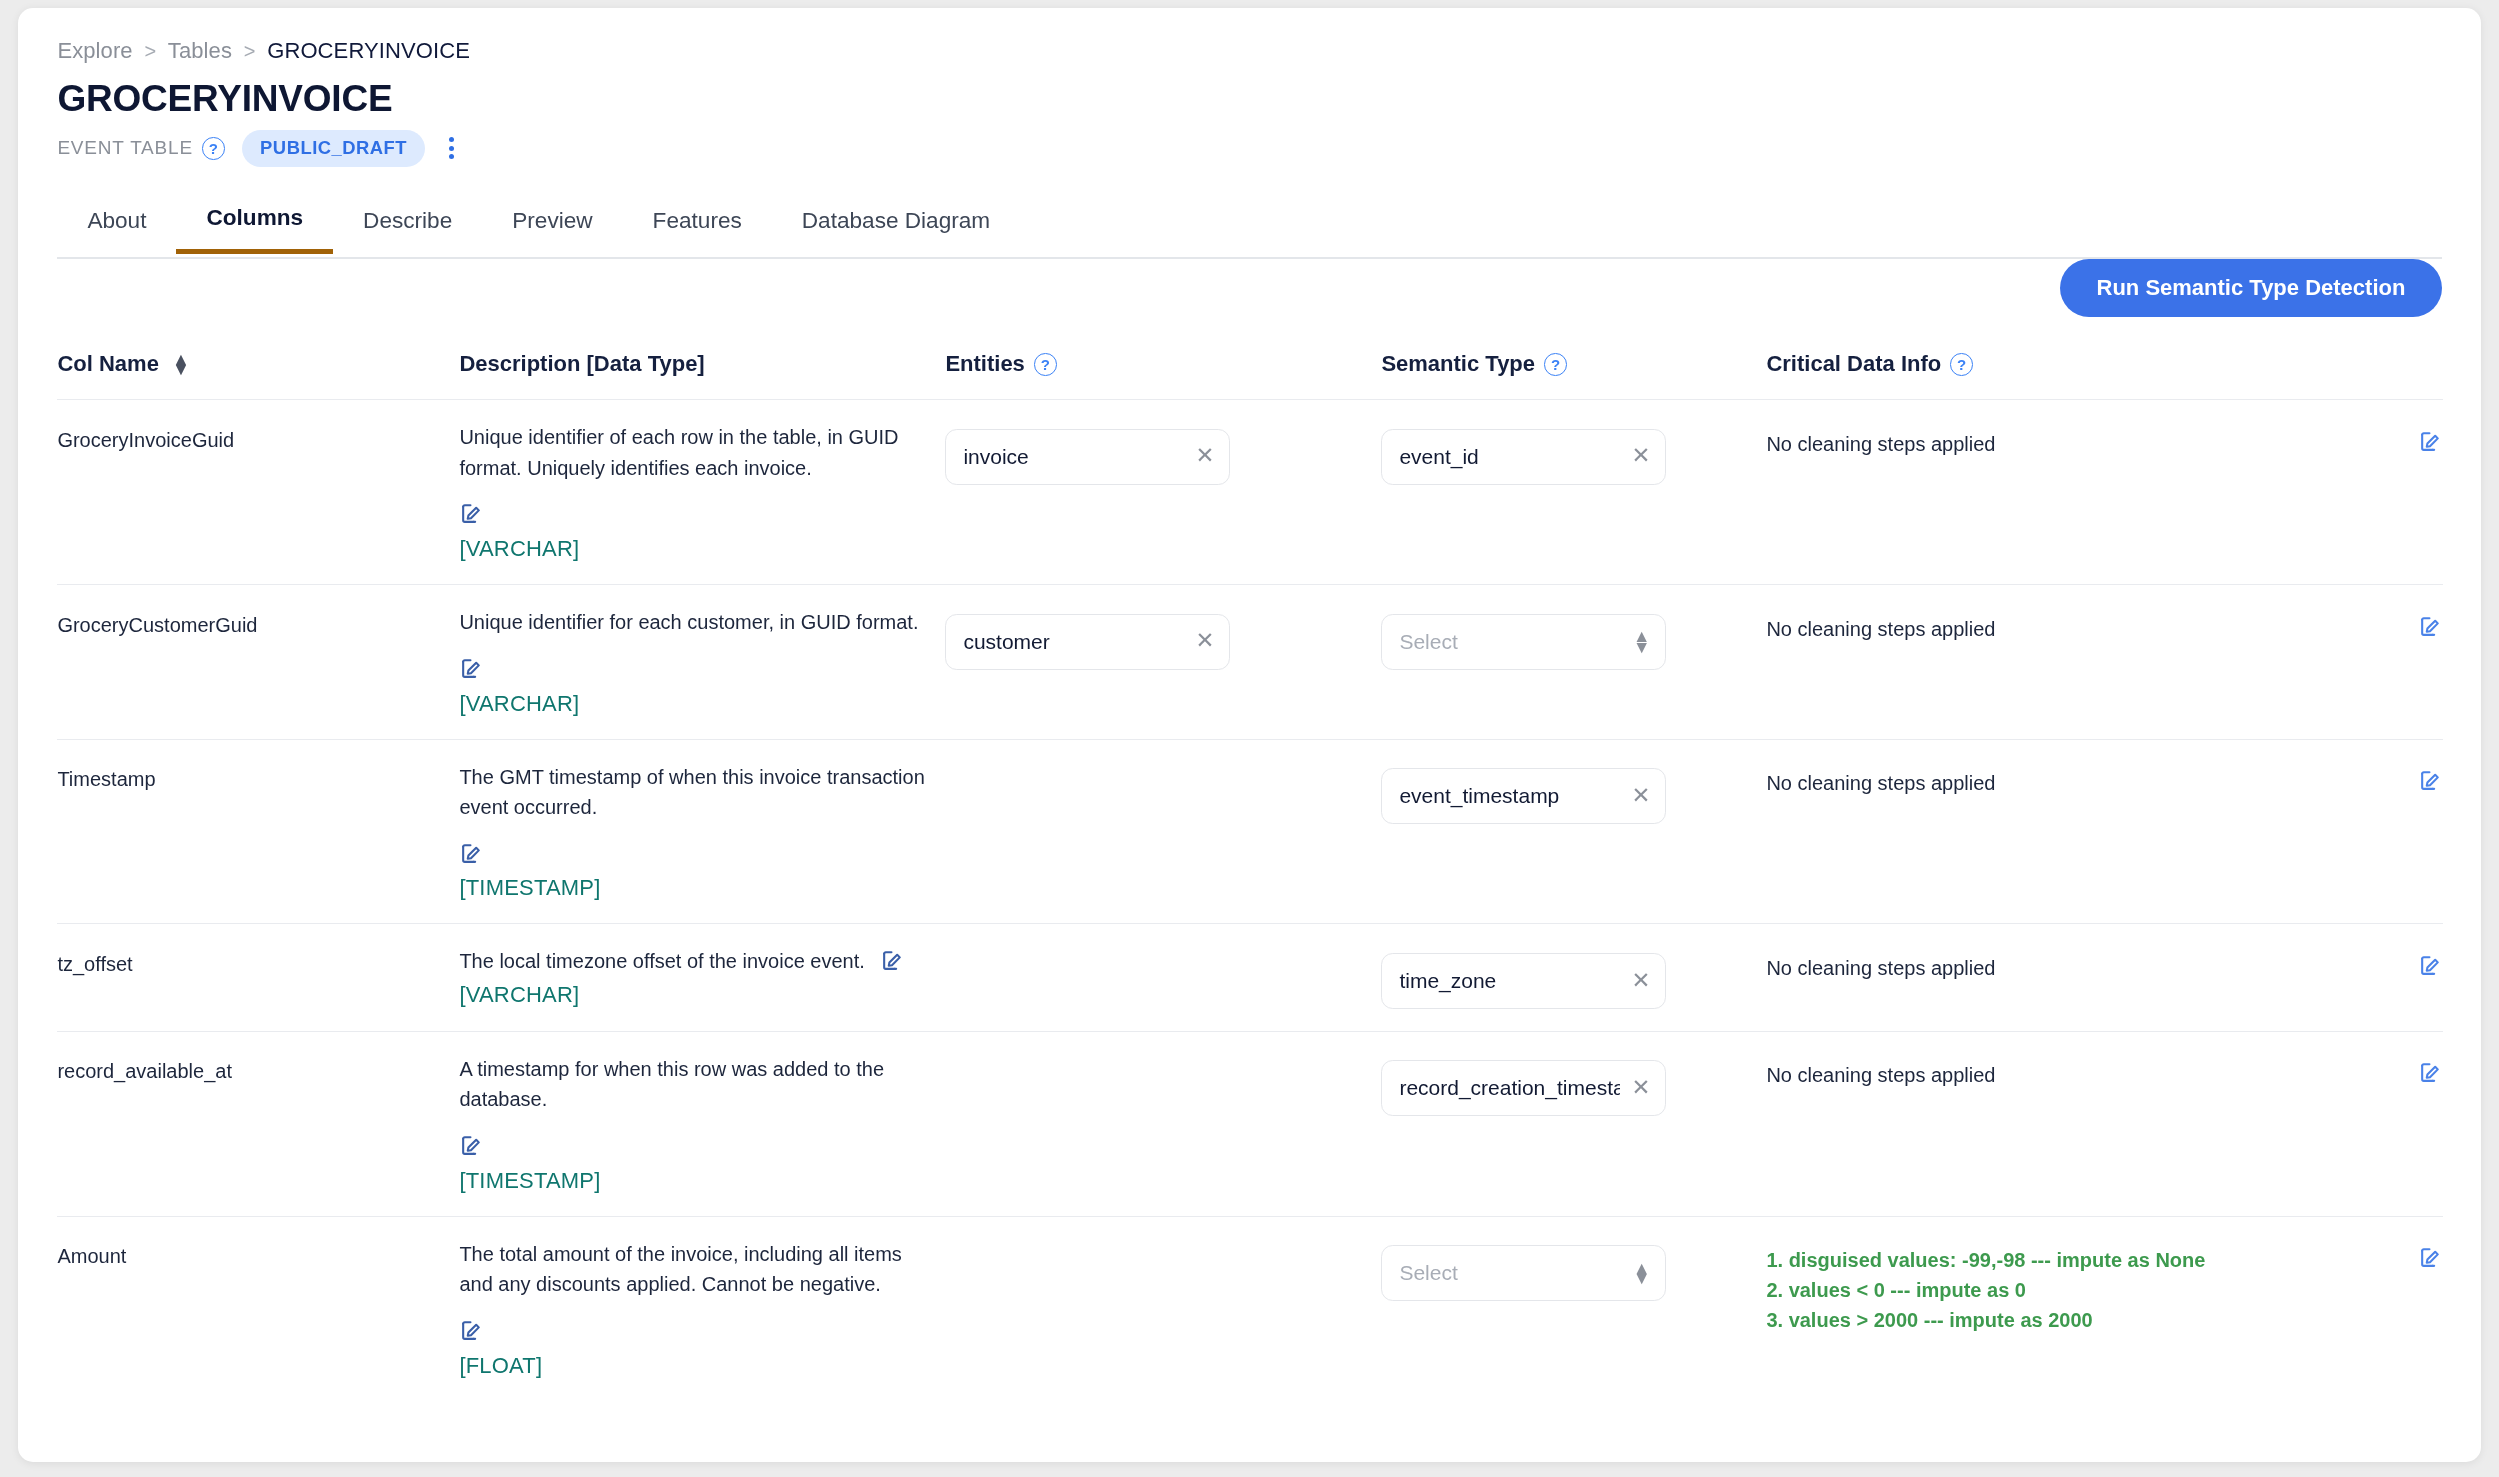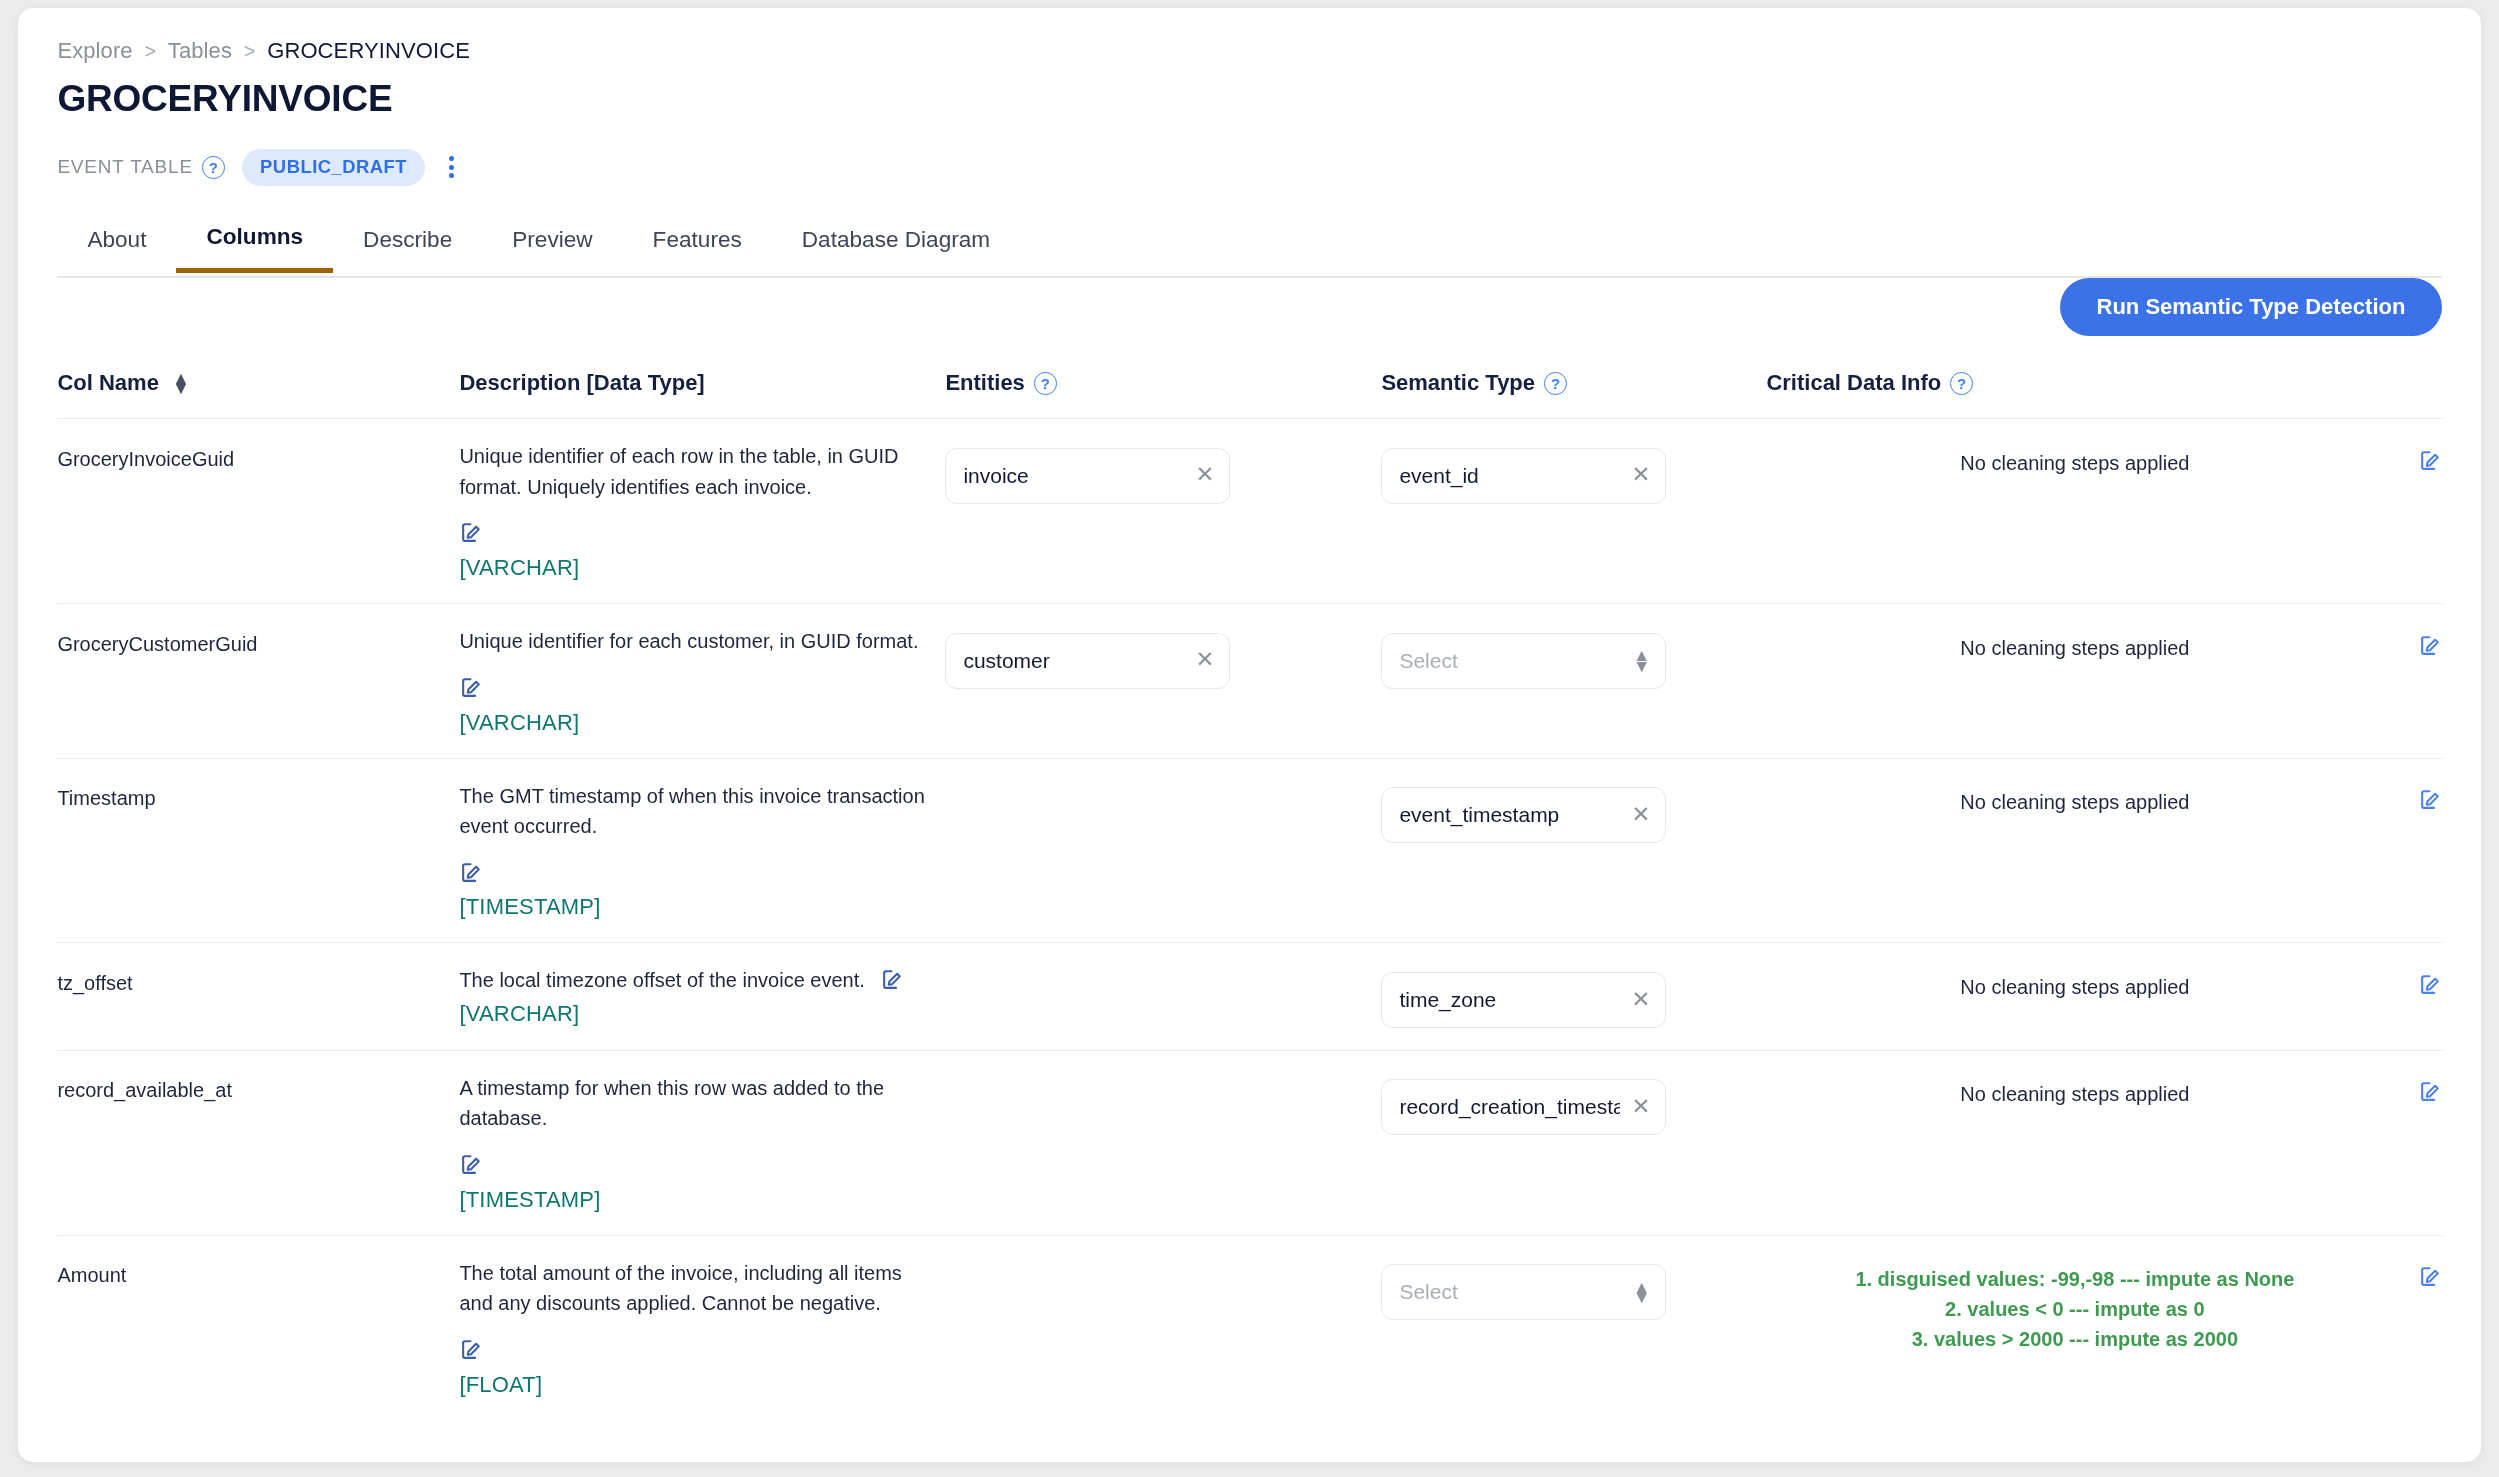--- a/index.html
+++ b/index.html
@@ -35,21 +35,21 @@
   
   .page-title {
     font-size: 37px; font-weight: bold;
     color: #0e1733; letter-spacing: -0.2px;
     margin-top: 15px; line-height: 1.05;
   }
 
   
   .meta-row {
     display: flex; align-items: center;
-    margin-top: 31px; height: 34px;
+    margin-top: 12px; height: 34px;
   }
   .meta-label {
     font-size: 19px; color: #8a8f98;
     letter-spacing: 0.8px; font-weight: normal;
   }
   .help-icon {
     width: 22.6px; height: 22.6px; border-radius: 50%;
     border: 1.7px solid #3b82f6; color: #3b82f6;
     font-size: 15px; font-weight: bold;
     display: inline-flex; align-items: center; justify-content: center;
@@ -142,21 +142,21 @@
     cursor: pointer; flex: none; font-weight: 300;
   }
   .select .ph { color: #a8adb6; }
   .select .chev {
     display:flex; flex-direction: column; align-items:center; line-height: 0.6;
     color: #8b9099; flex: none; margin-left: 11.7px;
   }
   .select .chev span { font-size: 17.6px; display:block; }
   .cell-pad-top { padding-top: 28.5px !important; }
 
-  .cdi { font-size: 20px; color: #1d263c; line-height: 1.5; text-align: center; }
+  .cdi { font-size: 20px; color: #1d263c; line-height: 1.5; }
   .cdi.green { color: #3d9a4e; font-weight: bold; }
   .cdi-wrap { display: flex; align-items: flex-start; }
   .cdi-text { flex: 1 1 auto; }
   .cdi-edit { flex: none; margin-left: 35px; }
 </style>
 </head>
 <body>
 
 <div class="card">
  <div class="card-inner">

